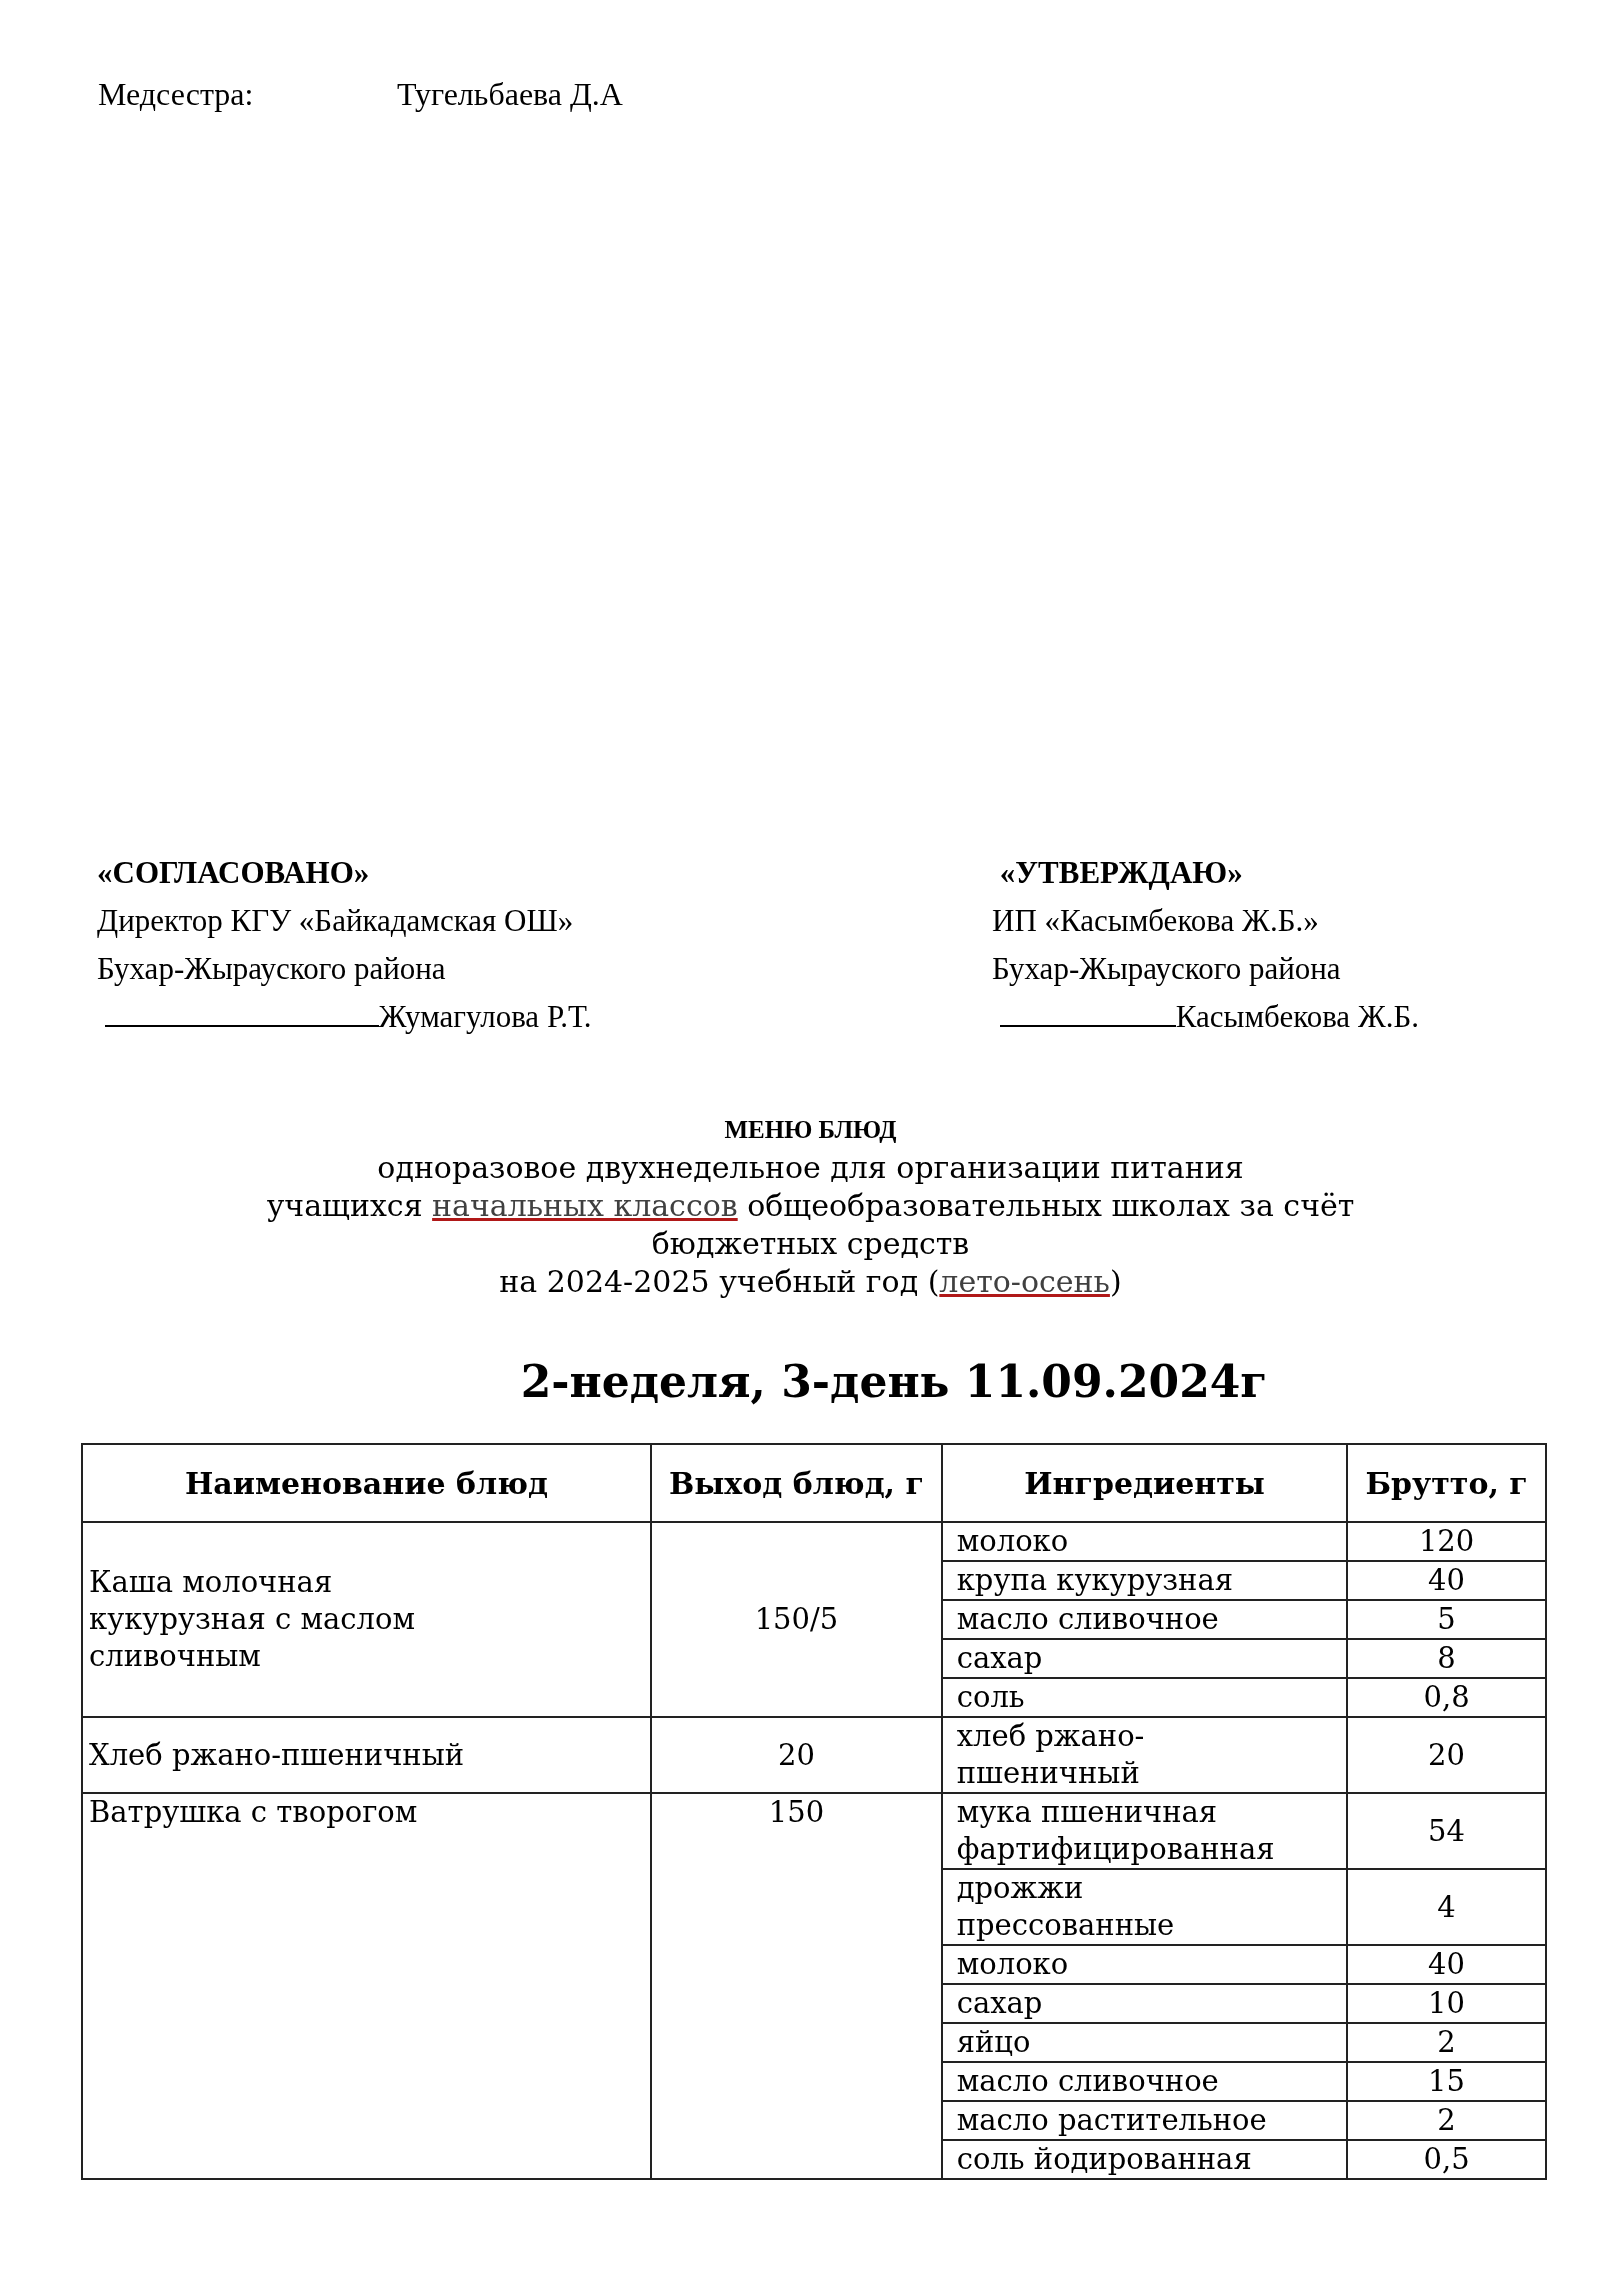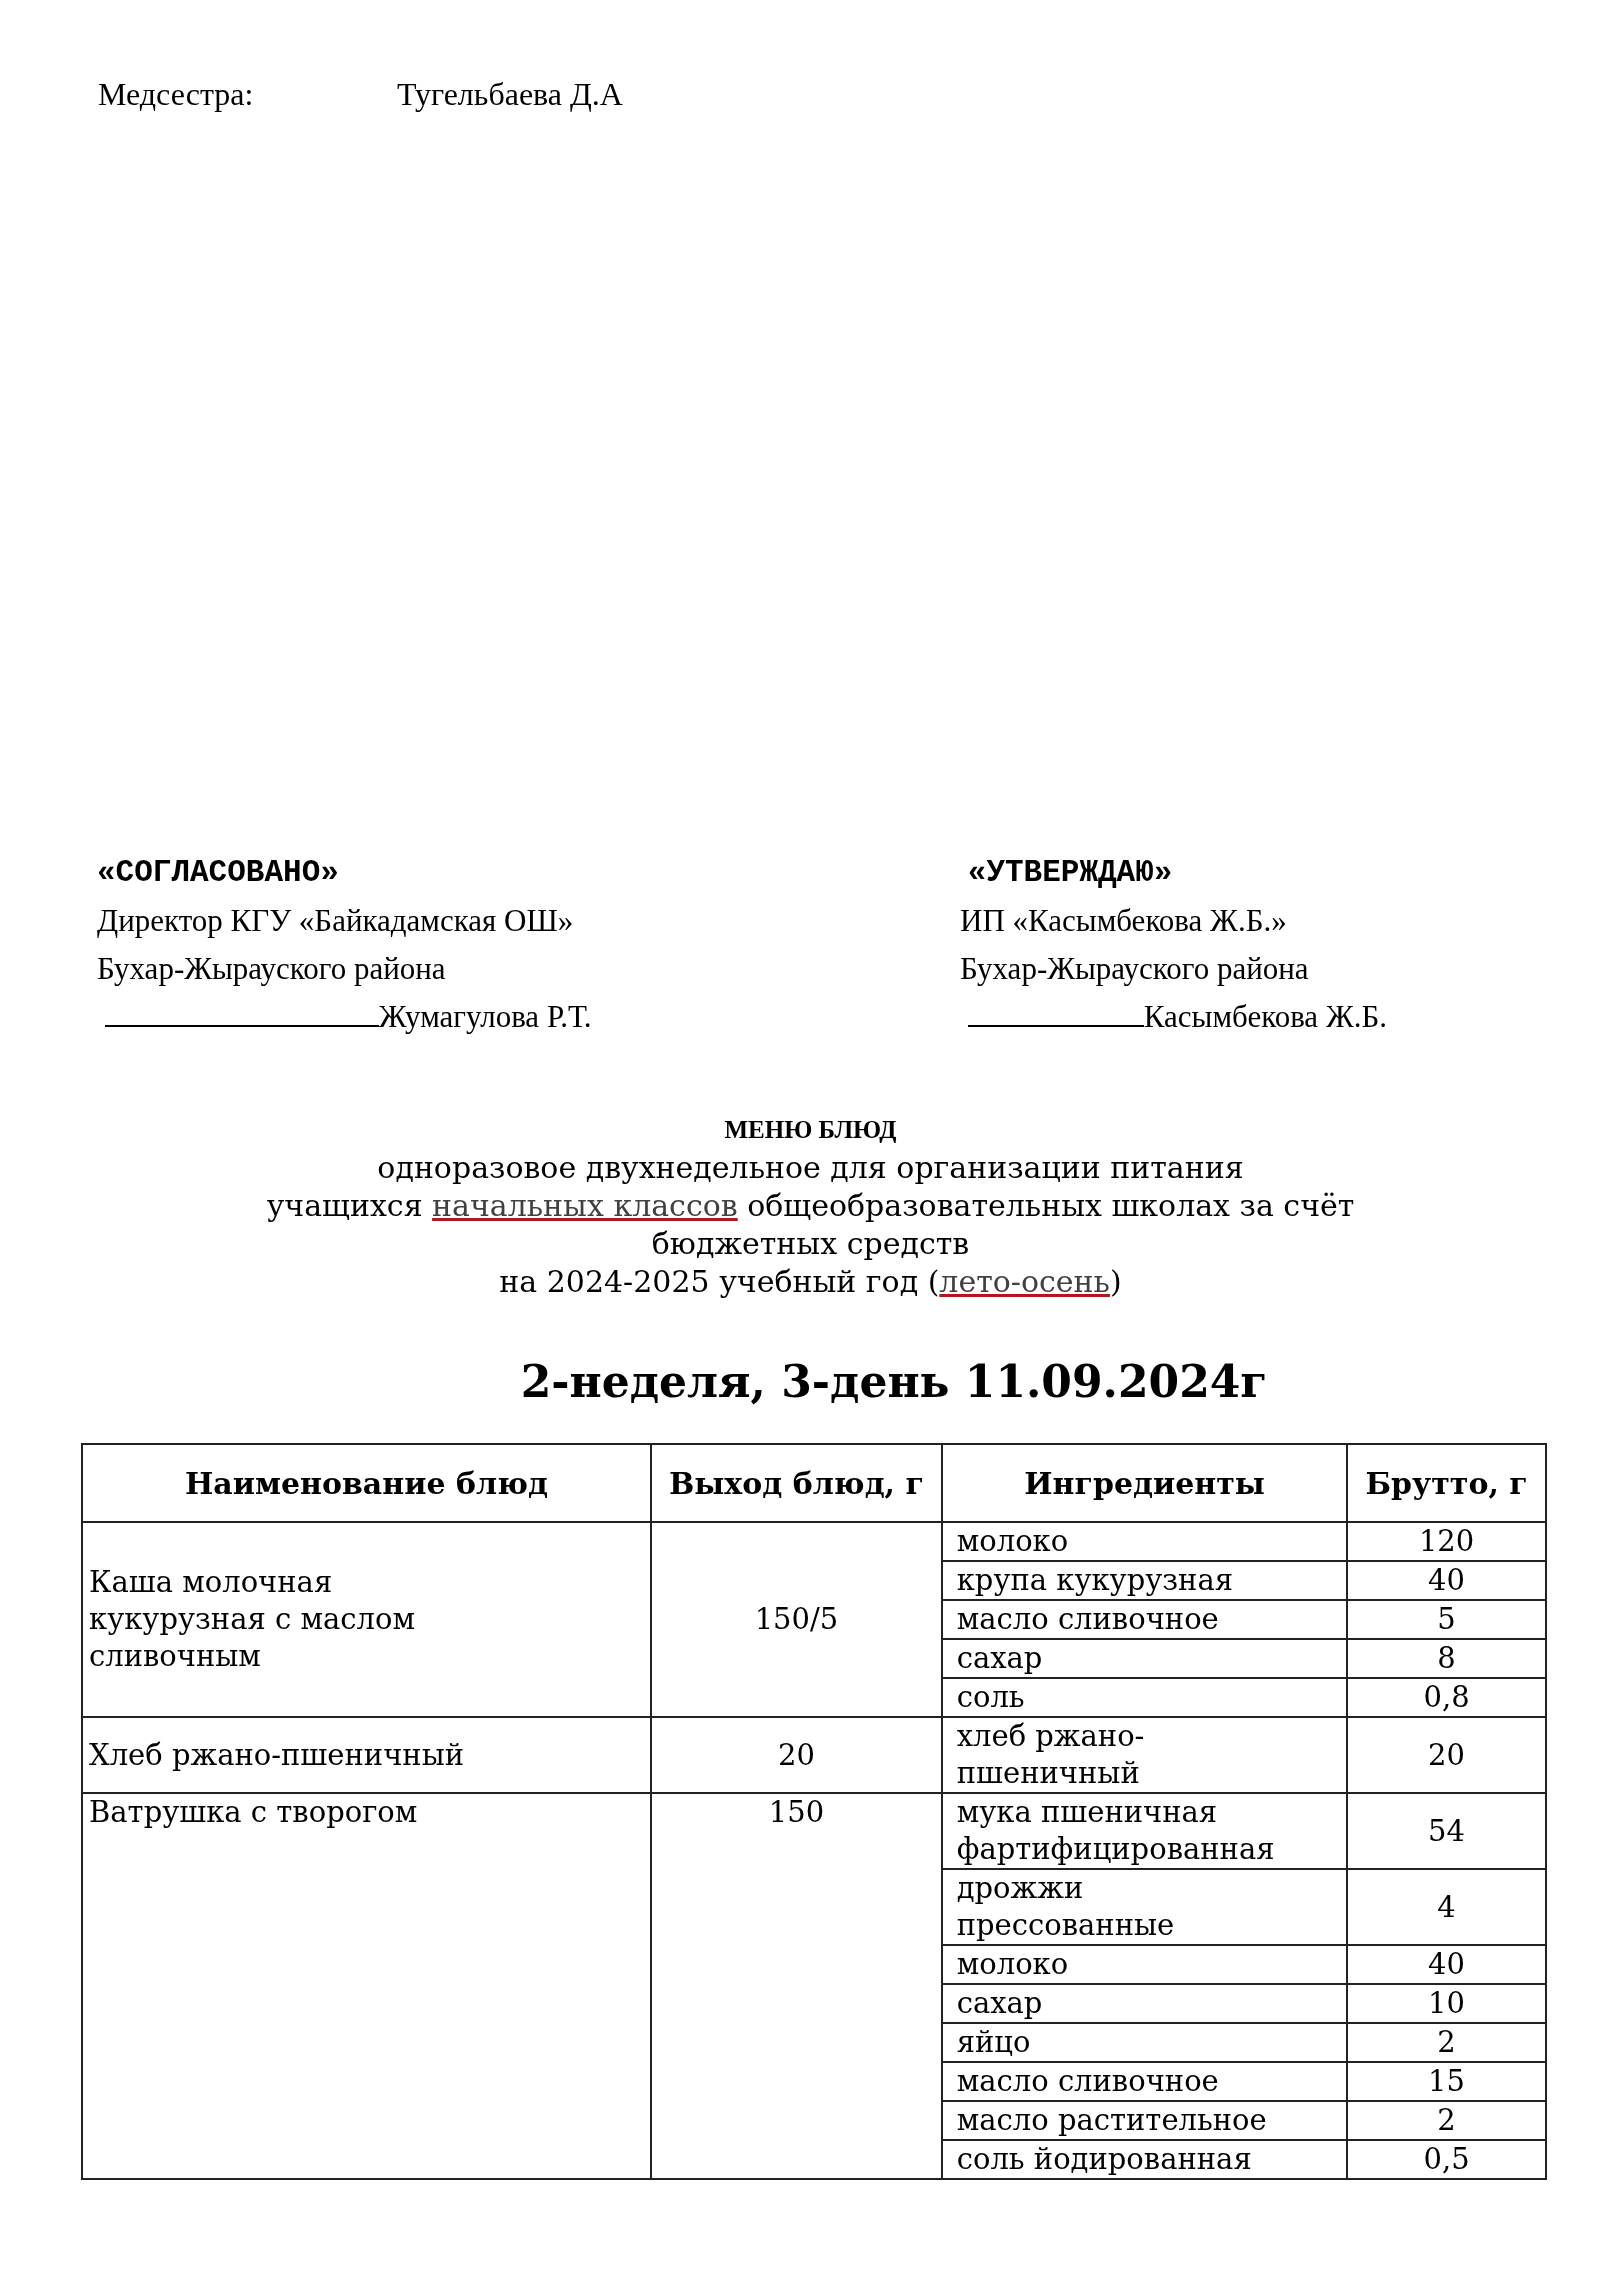--- a/index.html
+++ b/index.html
@@ -4,23 +4,23 @@
 <style>
   html, body { margin: 0; padding: 0; background: #ffffff; }
   body { width: 1621px; height: 2293px; position: relative; overflow: hidden; color: #000; }
   .serif { font-family: "Liberation Serif", "DejaVu Serif", serif; }
   .dserif { font-family: "DejaVu Serif", "Liberation Serif", serif; }
 
   #nurse { position: absolute; left: 98px; top: 76px; font-size: 32px; font-weight: normal; }
   #nurse .lbl { display: inline-block; width: 299px; }
 
   .approval { position: absolute; top: 849px; font-size: 31px; line-height: 48px; }
-  .approval .ttl { font-weight: bold; font-family: Liberation Mono, monospace; }
+  .approval .ttl { font-weight: bold; }
   #left-approval { left: 97px; }
-  #right-approval { left: 960px; }
+  #right-approval { left: 992px; }
   .sigline { display: inline-block; border-bottom: 2px solid #000; height: 29px; vertical-align: baseline; margin-left: 7.8px; }
 
   #heading { position: absolute; left: 0; width: 1621px; top: 1111px; text-align: center; font-size: 30px; line-height: 38px; }
   #heading .main { font-weight: bold; font-size: 25px; }
   .red { color: #404040; font-weight: normal; text-decoration: underline; text-decoration-color: #b01818; }
 
   #day-title { position: absolute; left: 0; width: 1621px; padding-left: 167px; box-sizing: border-box; top: 1356px; text-align: center; font-size: 44px; font-weight: bold; }
 
   table#menu { position: absolute; left: 81px; top: 1443px; border-collapse: collapse; width: 1466px; font-size: 29px; }
   #menu td, #menu th { border: 2px solid #222; padding: 0 13.7px; vertical-align: middle; line-height: 37px; }

